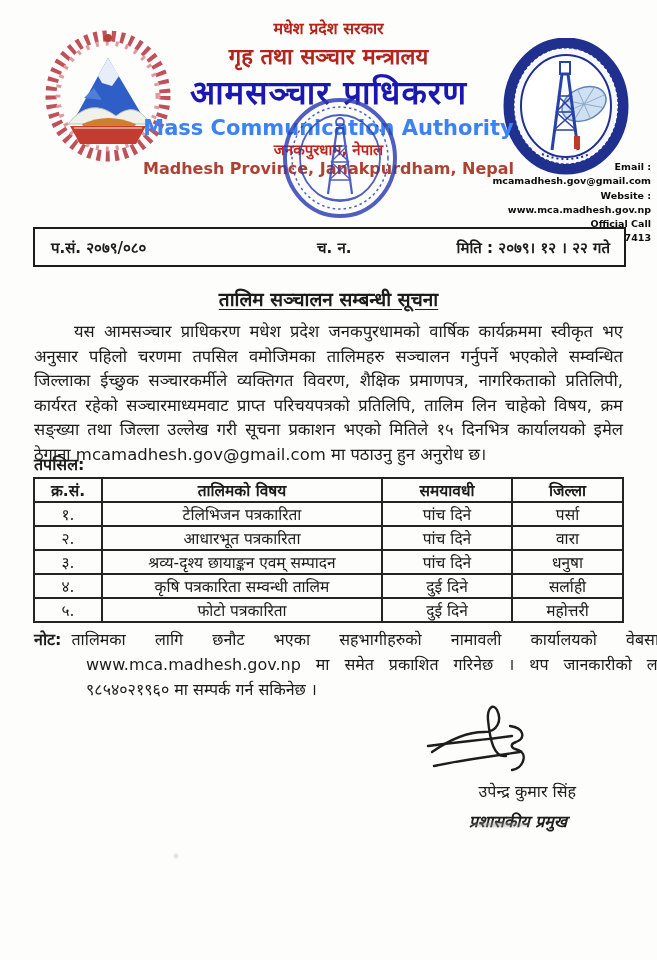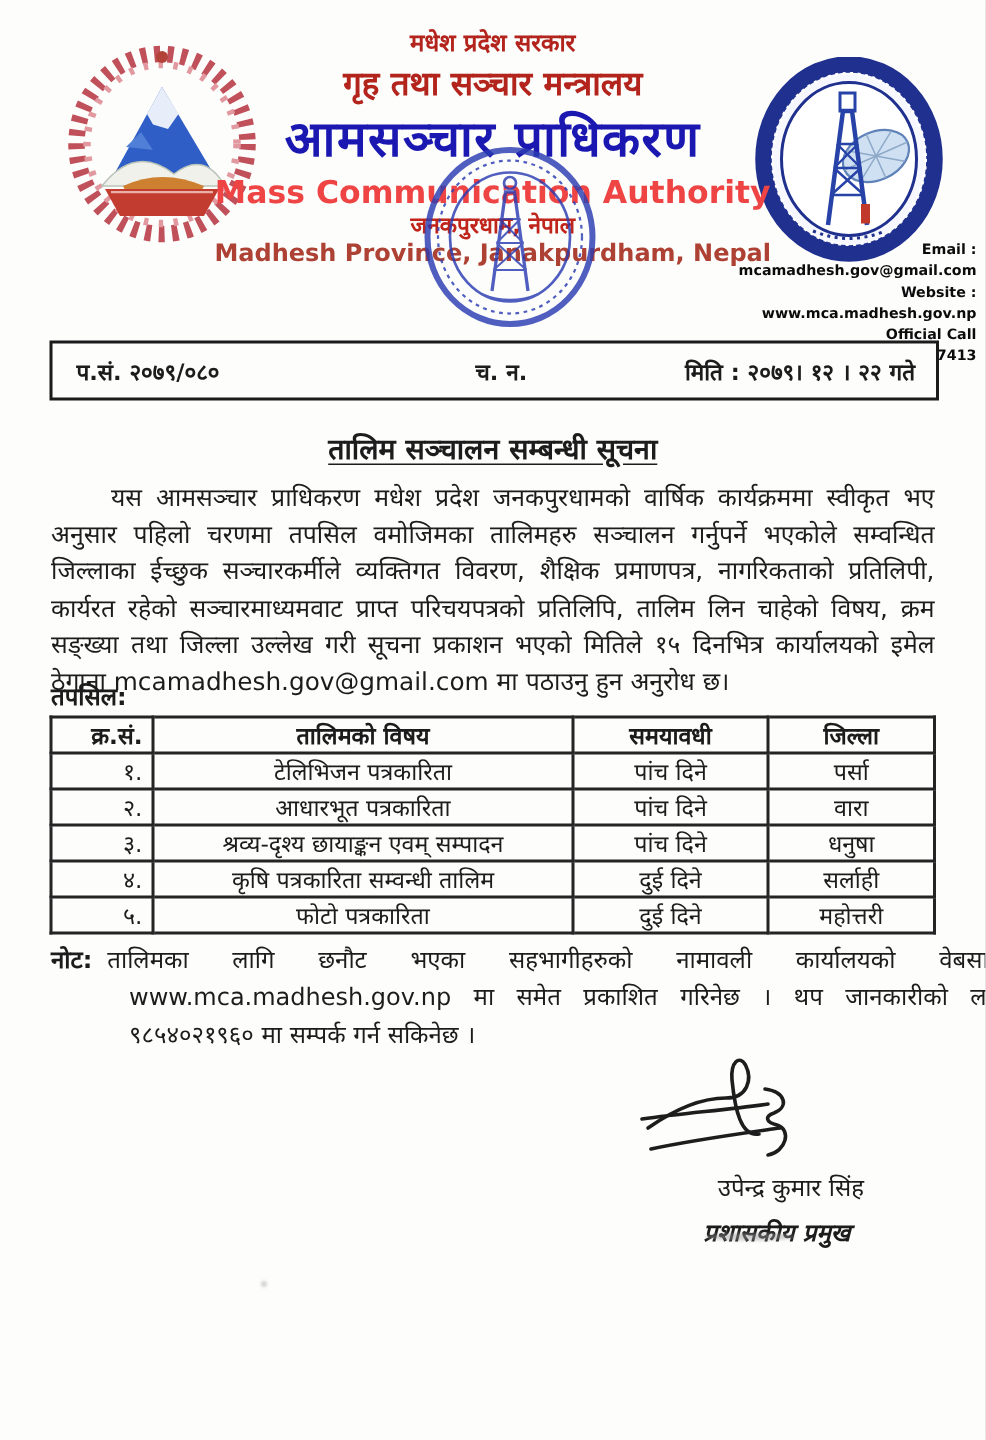--- a/index.html
+++ b/index.html
@@ -7,21 +7,21 @@
     position:relative;width:657px;height:960px;margin:0 auto;
     background:#fdfdfc;overflow:hidden;
     font-family:"DejaVu Sans",sans-serif;color:#1c1c1c;
     box-shadow:0 0 4px rgba(0,0,0,.25);
   }
   
   .head-center{position:absolute;left:0;right:0;top:20px;text-align:center;line-height:1.15;}
   .t-govt{font-size:16px;font-weight:bold;color:#b3241c;}
   .t-ministry{font-size:22px;font-weight:bold;color:#b3241c;margin-top:6px;}
   .t-auth-np{font-size:33px;font-weight:bold;color:#1b18b2;margin-top:4px;letter-spacing:1px;}
-  .t-auth-en{font-size:21px;font-weight:bold;color:#ef4444;margin-top:4px;}
+  .t-auth-en{font-size:21px;font-weight:bold;color:#3b82f6;margin-top:4px;}
   .t-place-np{font-size:15px;font-weight:bold;color:#c0251c;margin-top:2px;}
   .t-place-en{font-size:16px;font-weight:bold;color:#ad4133;margin-top:1px;}
   .emblem{position:absolute;left:44px;top:28px;}
   .seal{position:absolute;left:502px;top:38px;}
   .stamp{position:absolute;left:281px;top:96px;opacity:.82;}
   .contact{
     position:absolute;right:6px;top:160px;width:196px;text-align:right;
     font-size:9.5px;font-weight:bold;line-height:1.5;color:#0c0c0c;
   }
   
@@ -42,21 +42,21 @@
     position:absolute;left:34px;top:320px;width:589px;
     font-size:16.5px;line-height:24.5px;text-align:justify;text-indent:40px;margin:0;
   }
   .tapasil{position:absolute;left:34px;top:453px;font-size:16px;font-weight:bold;}
   
   .tbl{position:absolute;left:33px;top:477px;width:589px;border-collapse:collapse;
     font-size:15.5px;table-layout:fixed;}
   .tbl th,.tbl td{border:2px solid #242424;padding:0 6px;height:21px;text-align:center;
     overflow:hidden;white-space:nowrap;}
   .tbl th{font-weight:bold;text-align:center;}
-  .tbl .c-sn{text-align:right;}
+  .tbl .c-sn{text-align:center;}
   
   .note{
     position:absolute;left:34px;top:627px;width:589px;margin:0;
     font-size:16px;line-height:25px;text-align:justify;
     padding-left:52px;text-indent:-52px;
   }
   .note .lbl{font-weight:bold;margin-right:10px;}
   
   .sig-scribble{position:absolute;left:424px;top:700px;}
   .sig-name{position:absolute;left:396px;top:780px;width:180px;text-align:right;font-size:16px;}

